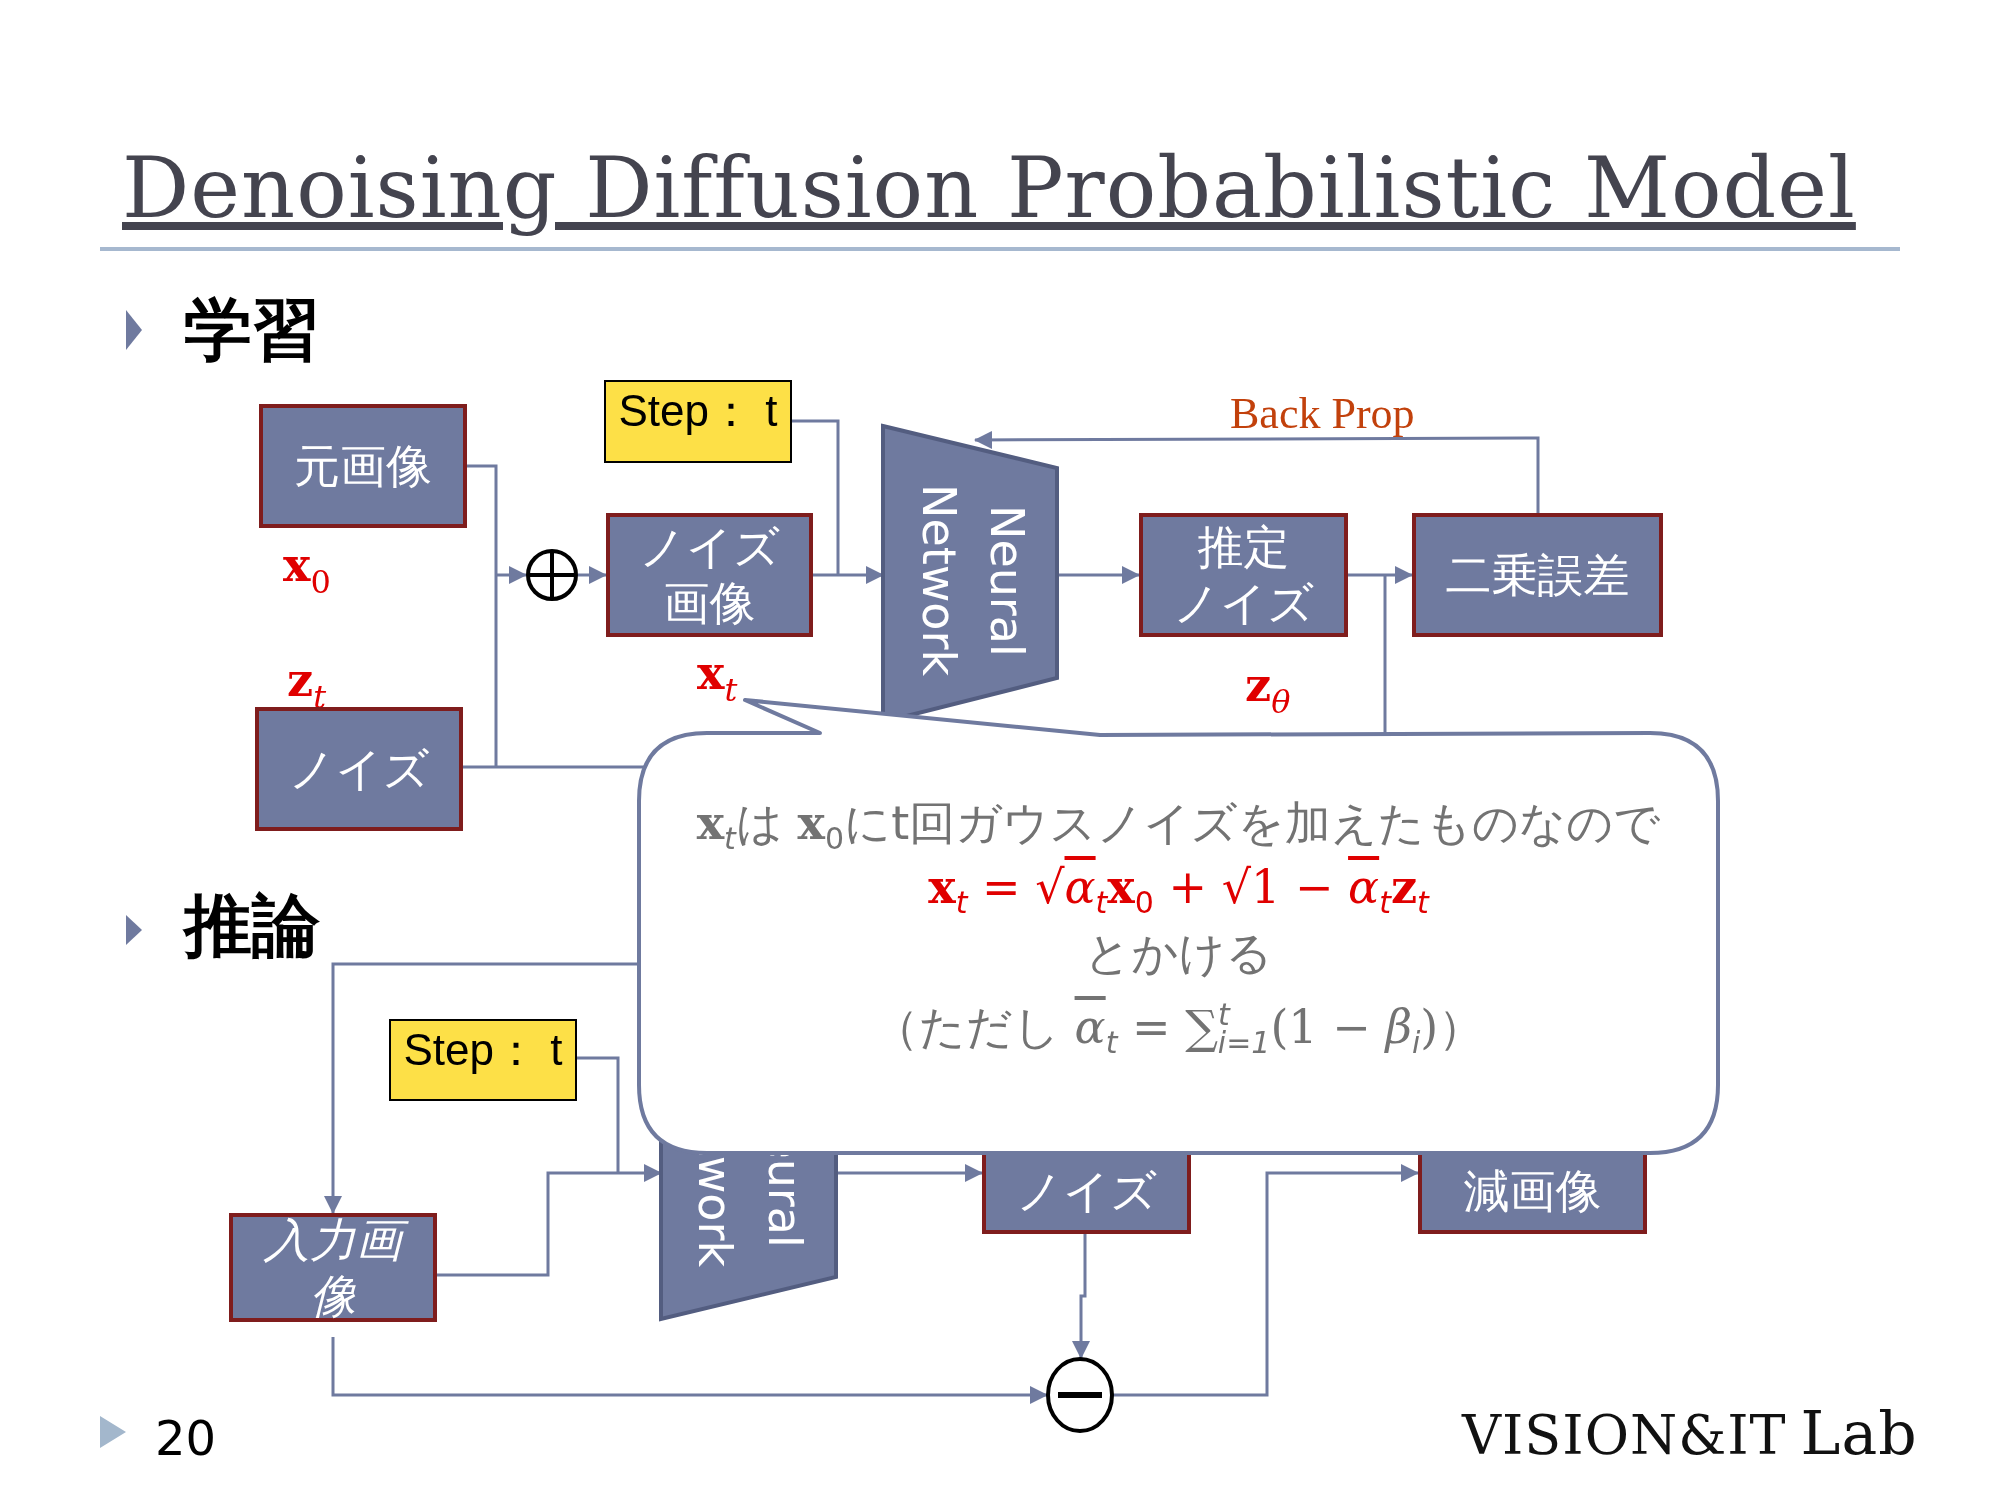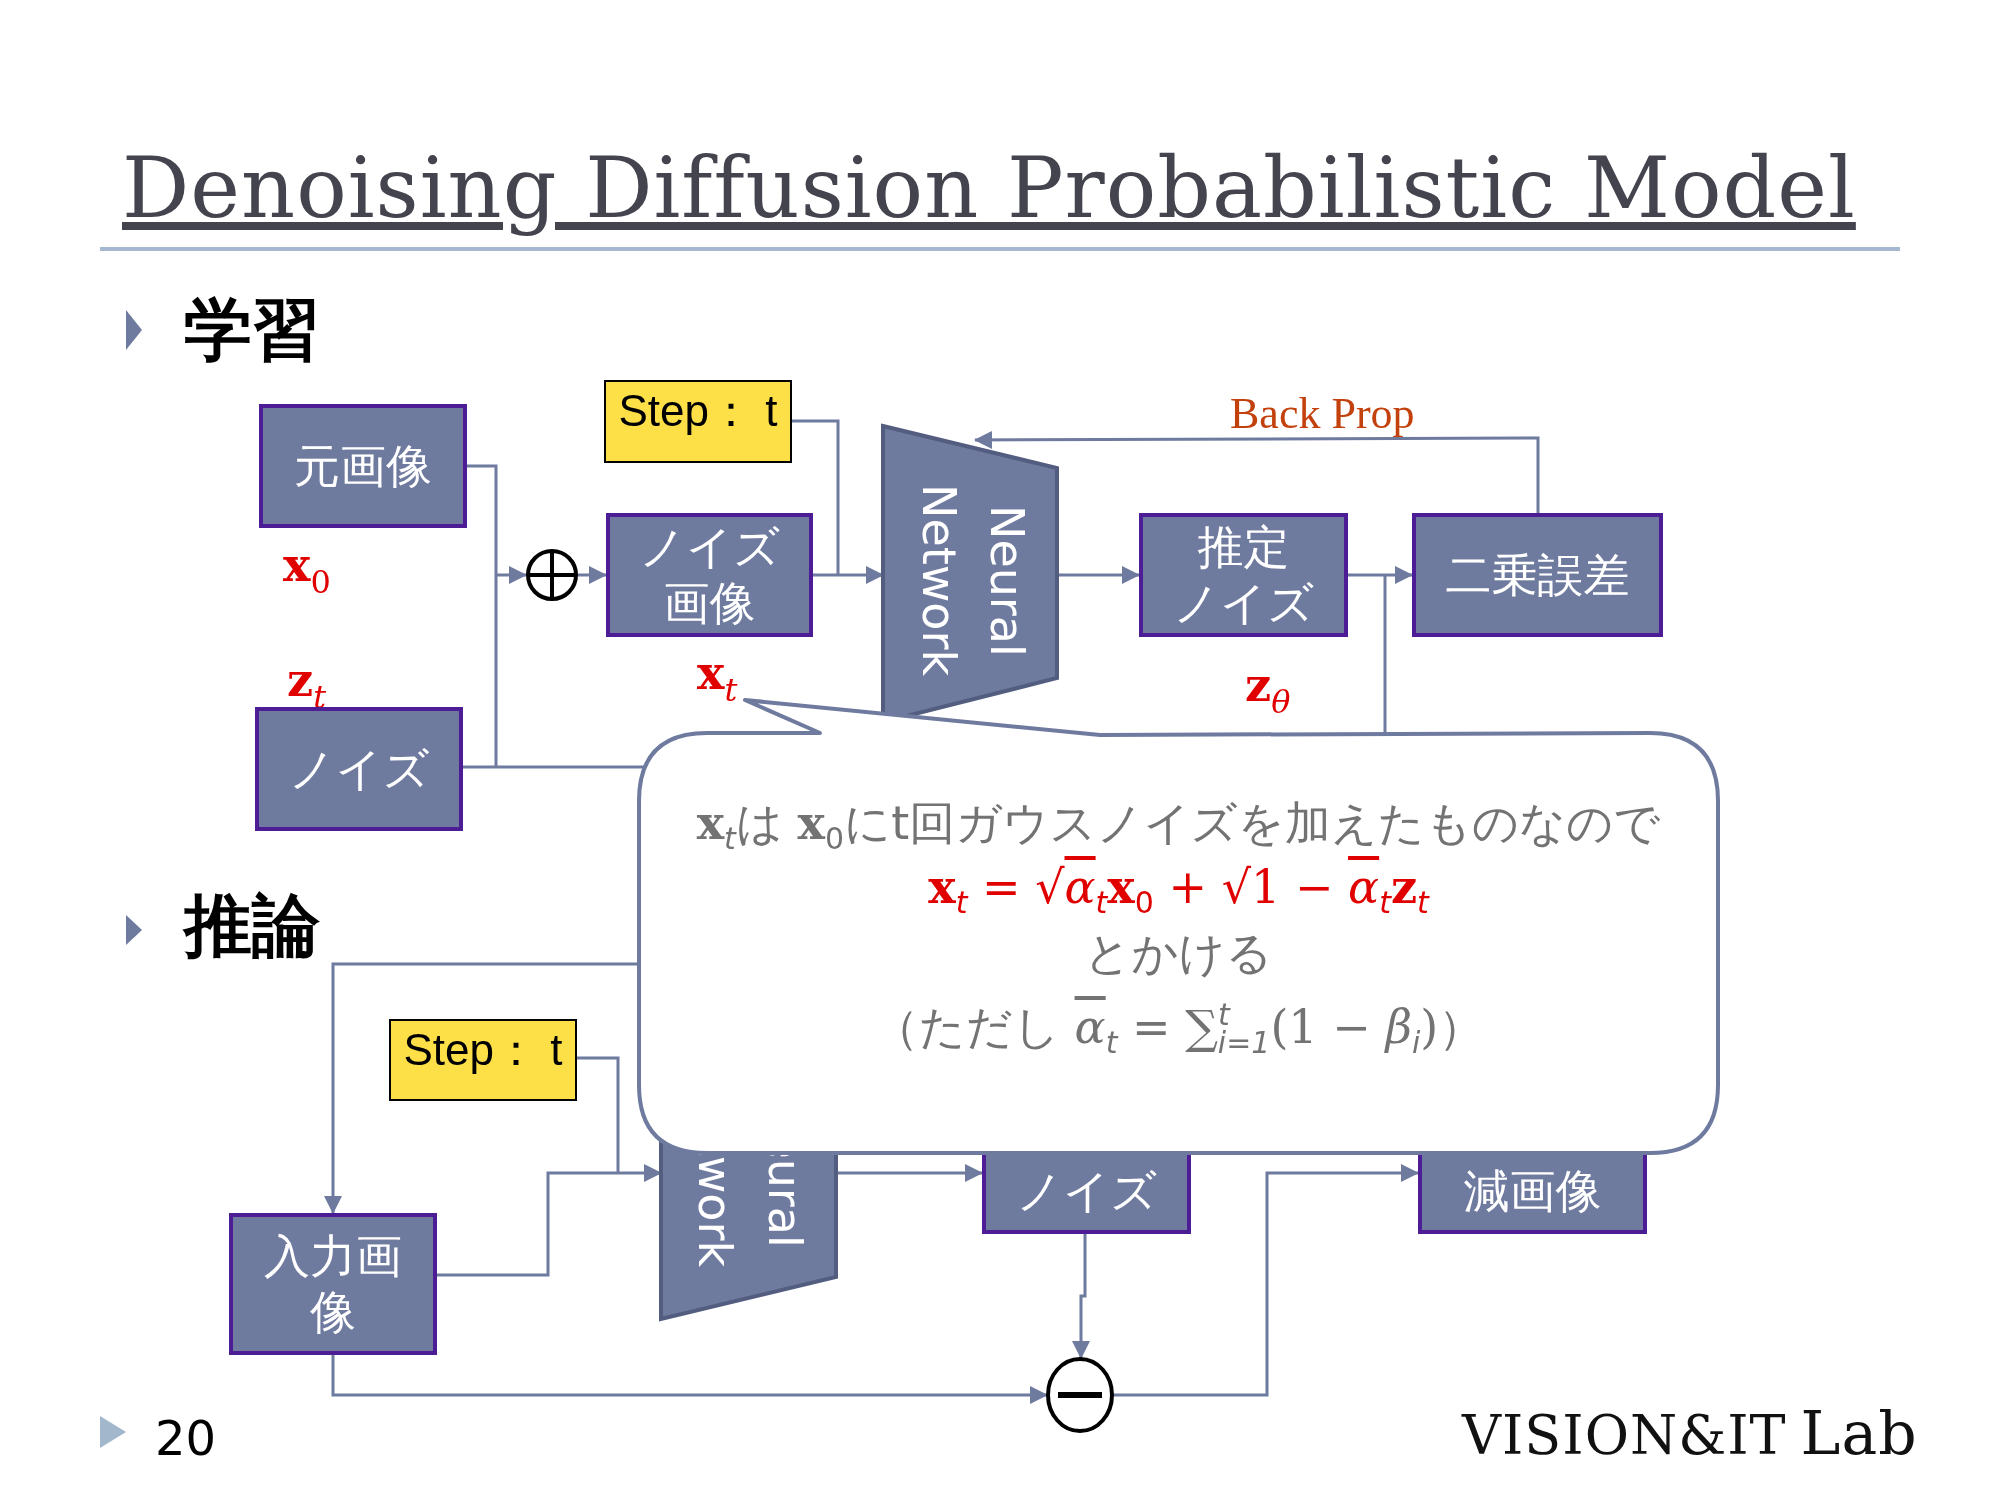--- a/index.html
+++ b/index.html
@@ -4,21 +4,21 @@
 <style>
   html, body { margin: 0; padding: 0; background: #ffffff; }
   body { width: 2000px; height: 1500px; position: relative; overflow: hidden;
          font-family: "DejaVu Sans", "Liberation Sans", sans-serif; }
   #slide { position: absolute; left: 0; top: 0; width: 2000px; height: 1500px; }
   .abs { position: absolute; }
   .title { left: 122px; top: 138px; font-family: "DejaVu Serif", "Liberation Serif", serif;
            font-size: 84px; color: #44444f; letter-spacing: 1px; white-space: nowrap; line-height: 100px; text-decoration: underline; }
   .rule { left: 100px; top: 247px; width: 1800px; height: 4px; background: #a6b8cf; }
   .bullet-label { font-size: 68px; color: #000; font-weight: bold; white-space: nowrap; line-height: 80px; }
-  .box { position: absolute; background: #6f7a9f; border: 4px solid #4c1d95; box-sizing: border-box;
+  .box { position: absolute; background: #6f7a9f; border: 4px solid #7f1d1d; box-sizing: border-box;
          color: #ffffff; display: flex; align-items: center; justify-content: center;
          text-align: center; font-size: 46px; line-height: 56px; }
   .box span { display: block; }
   .stepbox { position: absolute; background: #fde047; border: 2px solid #000; box-sizing: border-box;
              display: flex; align-items: flex-start; justify-content: center; font-size: 44px;
              font-family: "Liberation Sans", "DejaVu Sans", sans-serif; color: #000; }
   .var { position: absolute; color: #e00000; font-family: "DejaVu Serif", "Liberation Serif", serif;
          font-weight: bold; font-size: 46px; white-space: nowrap; line-height: 50px; }
   .var sub { font-weight: normal; font-style: italic; font-size: 32px; vertical-align: -12px; }
   .var sub.up { font-style: normal; }
@@ -155,21 +155,21 @@
   <div class="box" style="left:1412px;top:513px;width:251px;height:124px;">
     <span>二乗誤差</span>
   </div>
 
   <div class="label" style="left:1230px;top:388px;">Back Prop</div>
 
   <div class="stepbox" style="left:389px;top:1019px;width:188px;height:82px;">
     <span>Step： t</span>
   </div>
 
-  <div class="box" style="left:229px;top:1213px;width:208px;height:142px;flex-direction:column;">
+  <div class="box" style="left:229px;top:1213px;width:208px;height:109px;flex-direction:column;font-style:italic;">
     <span>入力画</span>
     <span>像</span>
   </div>
 
   <div class="nn-text" style="left:812px;top:1096px;">Neural</div>
   <div class="nn-text" style="left:742px;top:1075px;">Network</div>
 
   <div class="box" style="left:982px;top:1110px;width:209px;height:124px;flex-direction:column;">
     <span>推定</span>
     <span>ノイズ</span>

